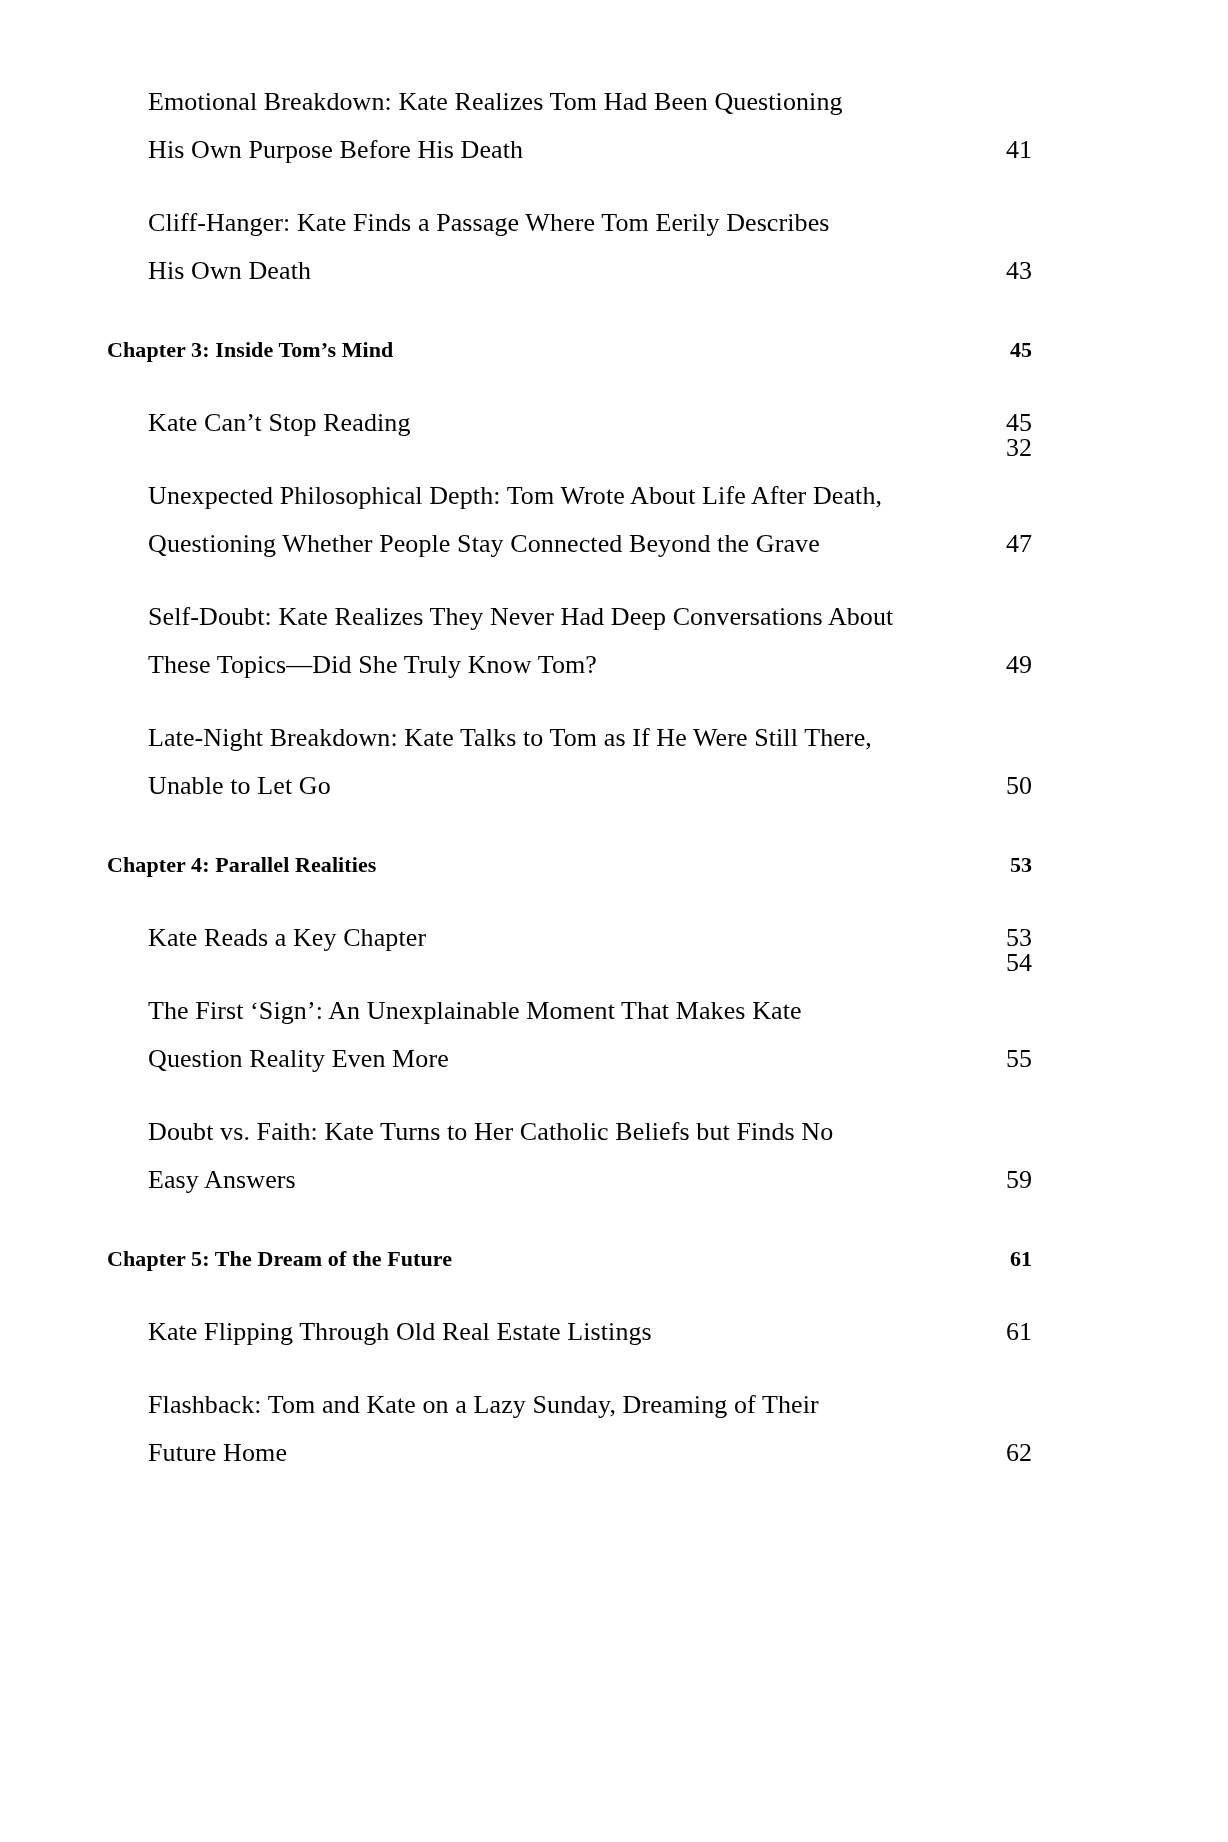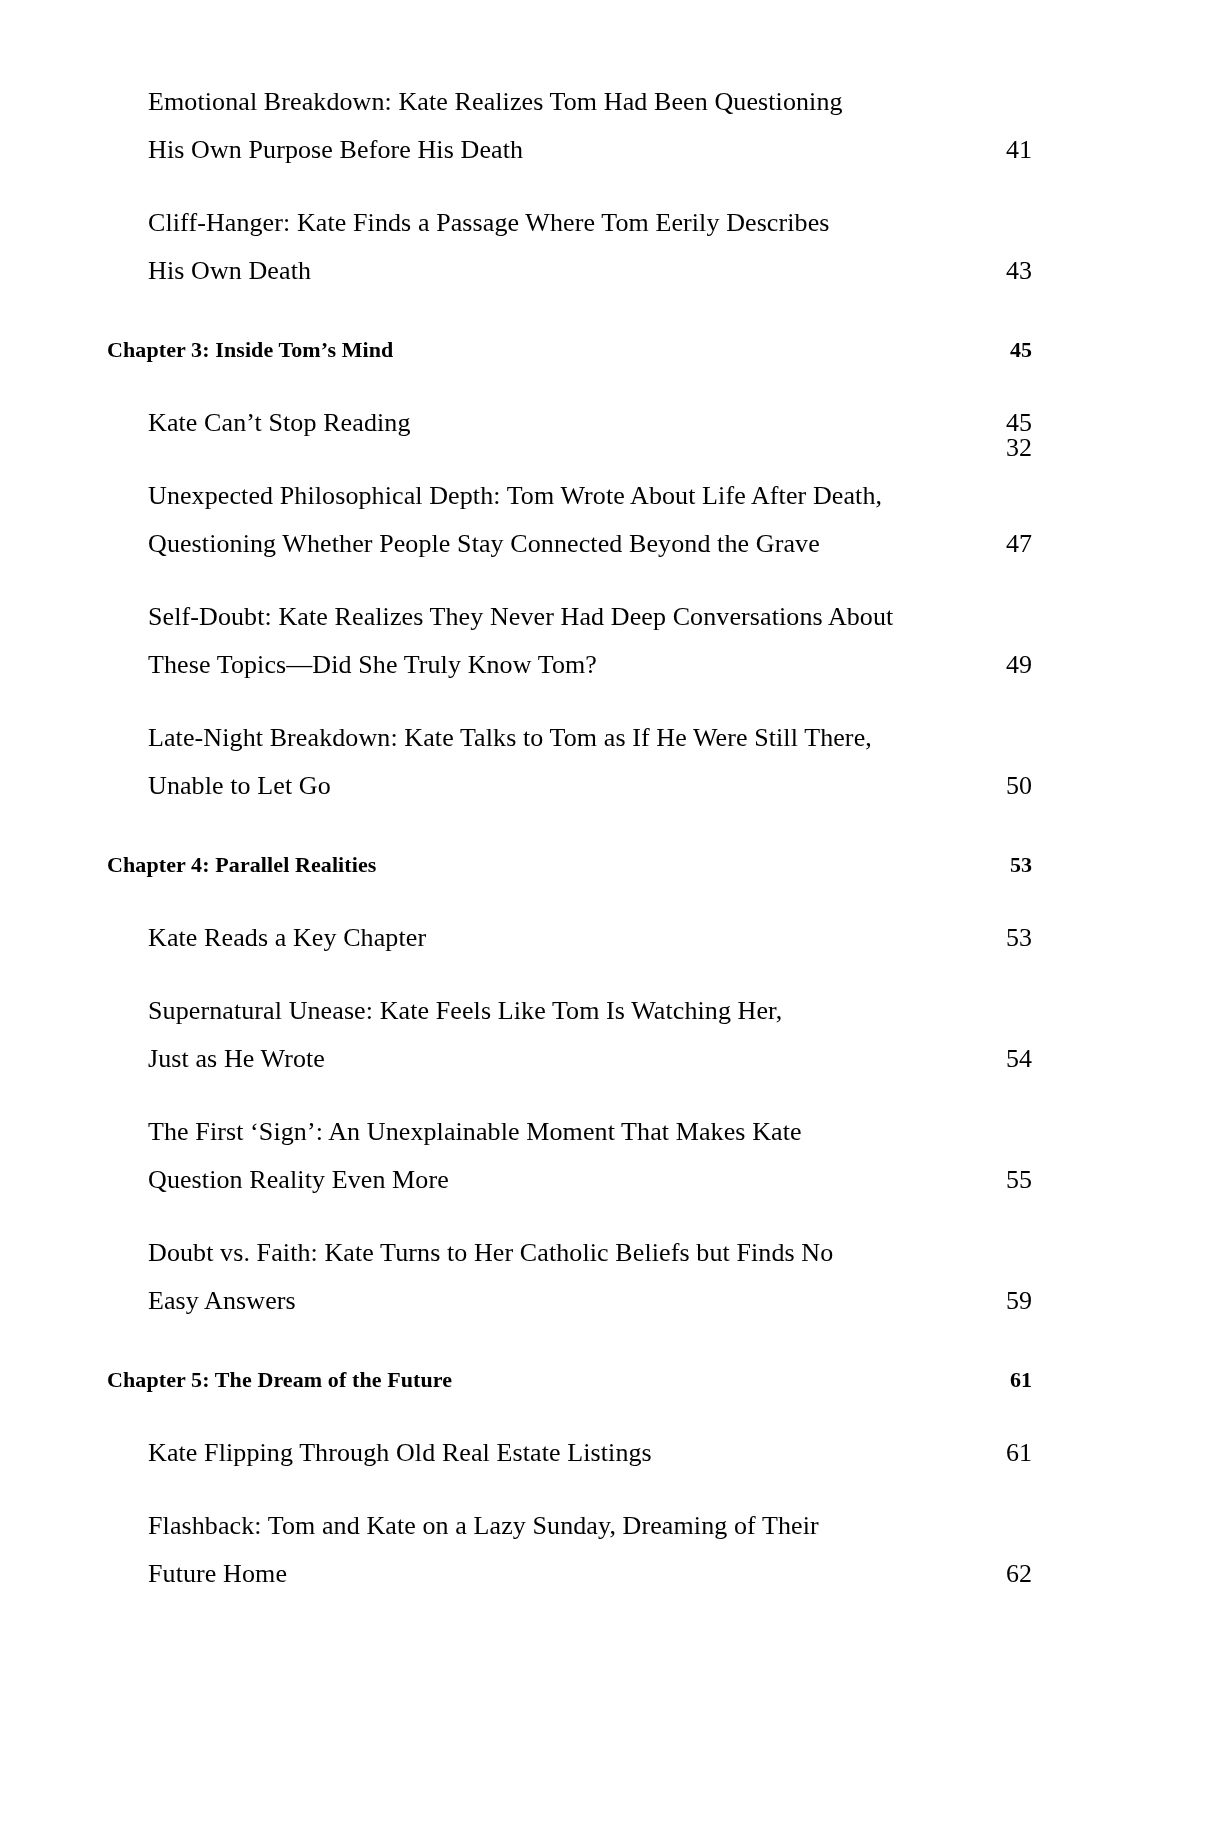--- a/index.html
+++ b/index.html
@@ -121,22 +121,20 @@
       </div>
       <div class="entry chapter">
         <span class="title">Chapter 4: Parallel Realities</span>
         <span class="pageno">53</span>
       </div>
       <div class="entry sub">
         <span class="title">Kate Reads a Key Chapter</span>
         <span class="pageno">53</span>
       </div>
       <div class="entry sub">
-        <span class="title">Supernatural Unease: Kate Feels Like Tom Is Watching Her,
-Just as He Wrote</span>
         <span class="pageno">54</span>
       </div>
       <div class="entry sub">
         <span class="title">The First ‘Sign’: An Unexplainable Moment That Makes Kate
 Question Reality Even More</span>
         <span class="pageno">55</span>
       </div>
       <div class="entry sub">
         <span class="title">Doubt vs. Faith: Kate Turns to Her Catholic Beliefs but Finds No
 Easy Answers</span>

